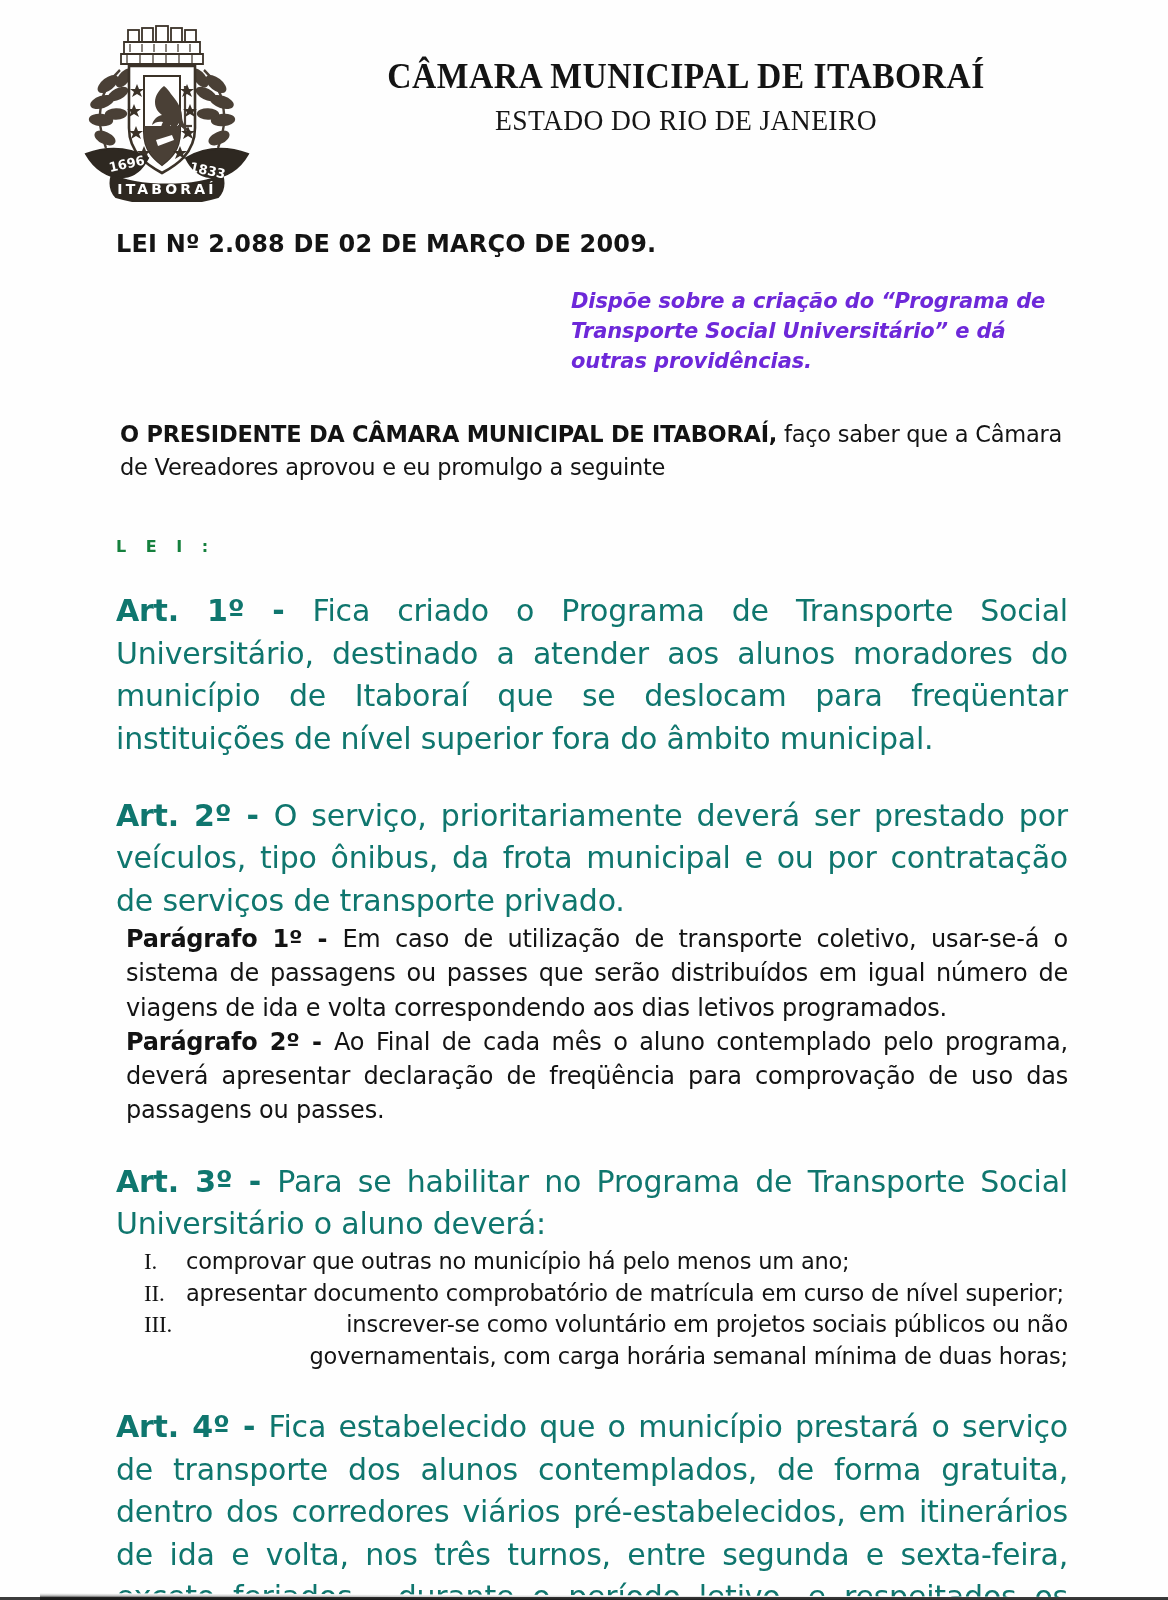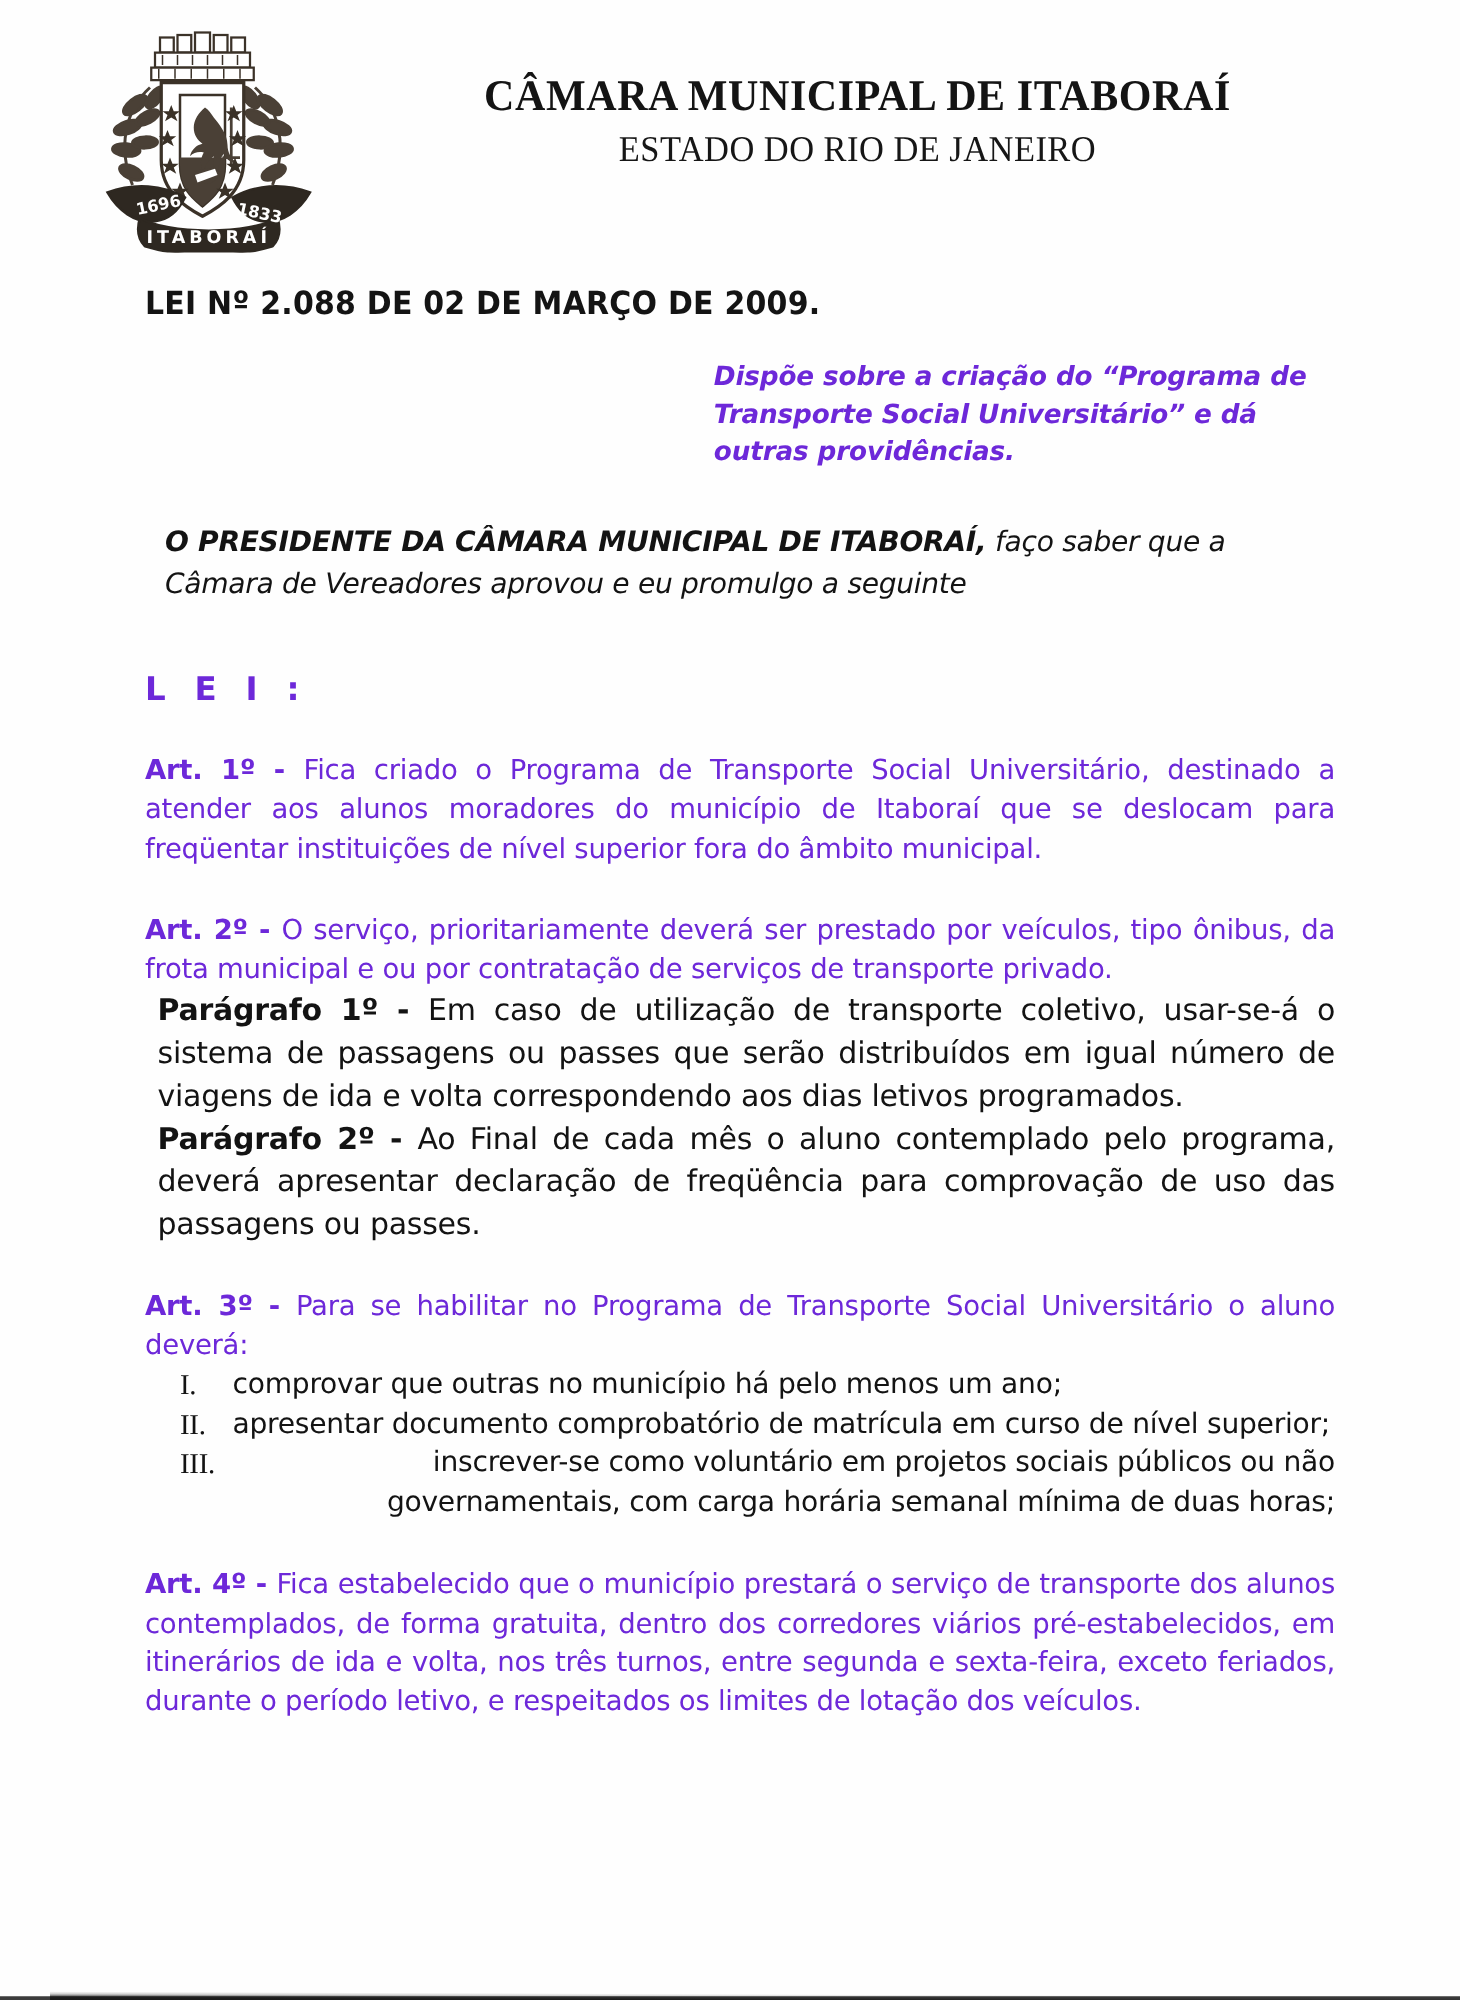--- a/index.html
+++ b/index.html
@@ -87,45 +87,44 @@
     font-family: "DejaVu Sans", sans-serif;
     font-style: italic;
     font-weight: bold;
     font-size: 21px;
     line-height: 1.42;
     color: #6d28d9;
     letter-spacing: -0.1px;
   }
 
   .preamble {
-    margin: 42px 0 0 16px;
+    margin: 42px 0 0 4px;
     font-family: "DejaVu Sans", sans-serif;
     font-size: 22.5px;
     line-height: 1.44;
     color: #131313;
     letter-spacing: -0.25px;
-    font-style: italic;
   }
   .preamble b { font-weight: bold; }
 
   .lei-head {
     margin: 54px 0 0 0;
     font-family: "DejaVu Sans", sans-serif;
     font-weight: bold;
-    font-size: 26px;
+    font-size: 16px;
     letter-spacing: 7px;
-    color: #6d28d9;
+    color: #15803d;
   }
 
   .artigo {
     margin: 34px 0 0 0;
     font-family: "DejaVu Sans", sans-serif;
-    font-size: 22px;
+    font-size: 30px;
     line-height: 1.42;
-    color: #6d28d9;
+    color: #0f766e;
     text-align: justify;
     letter-spacing: -0.2px;
   }
   .artigo .lbl { font-weight: bold; }
 
   .paragrafo {
     margin: 0;
     padding-left: 10px;
     text-indent: 0;
     font-family: "DejaVu Sans", sans-serif;

